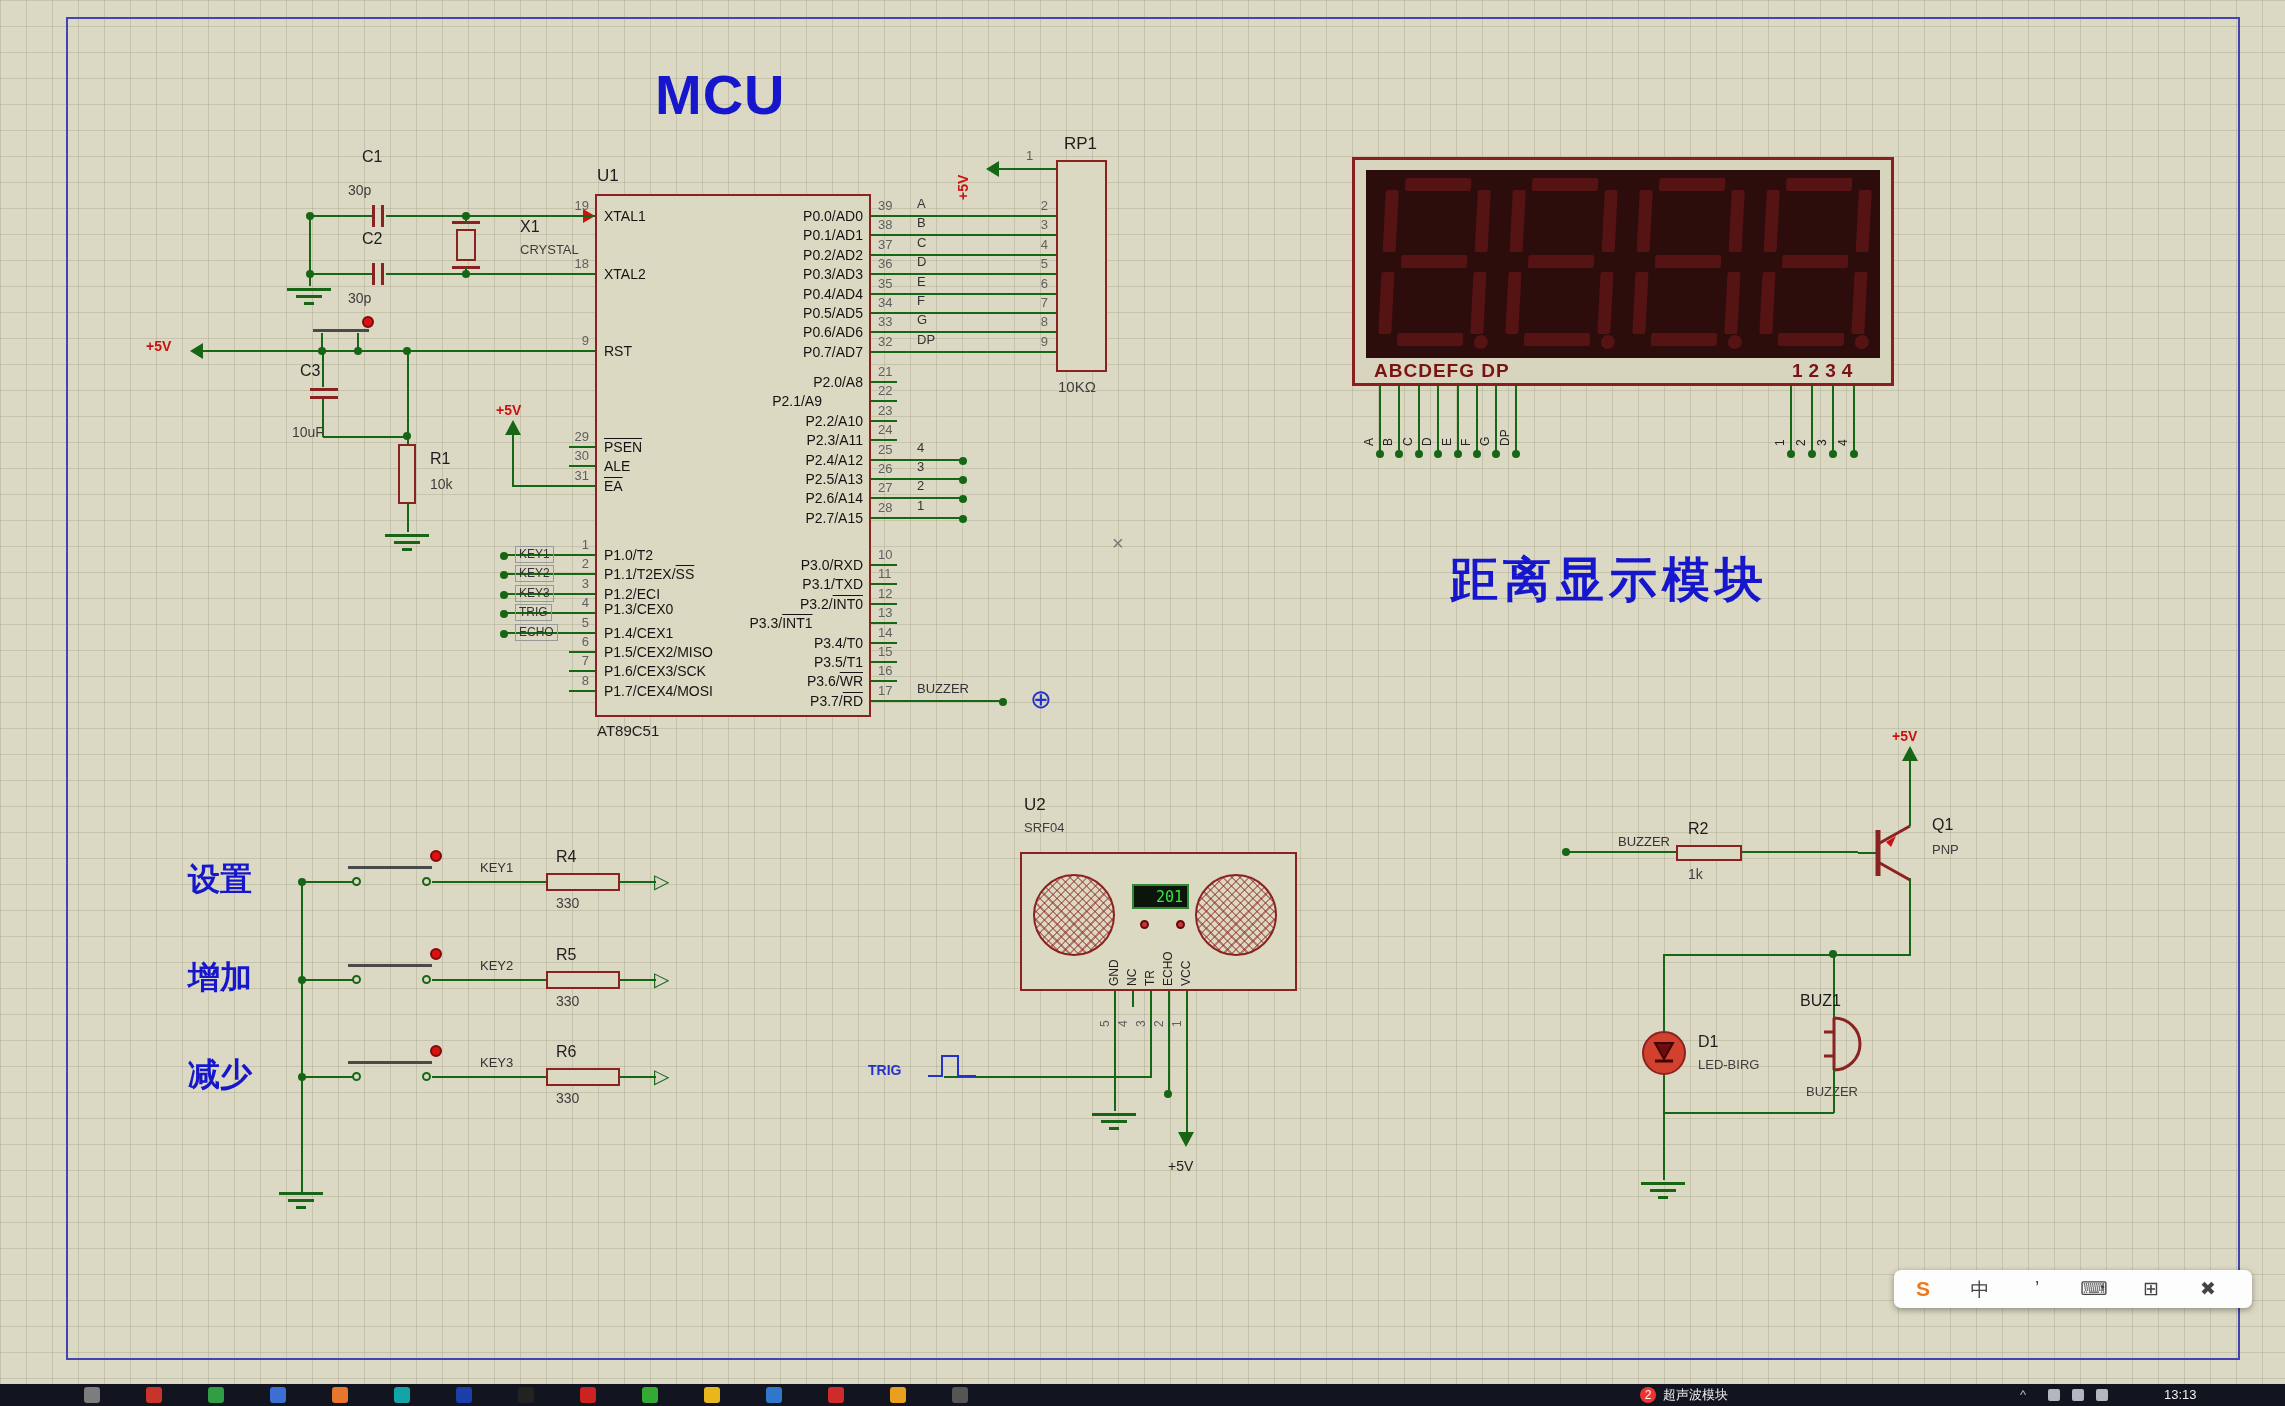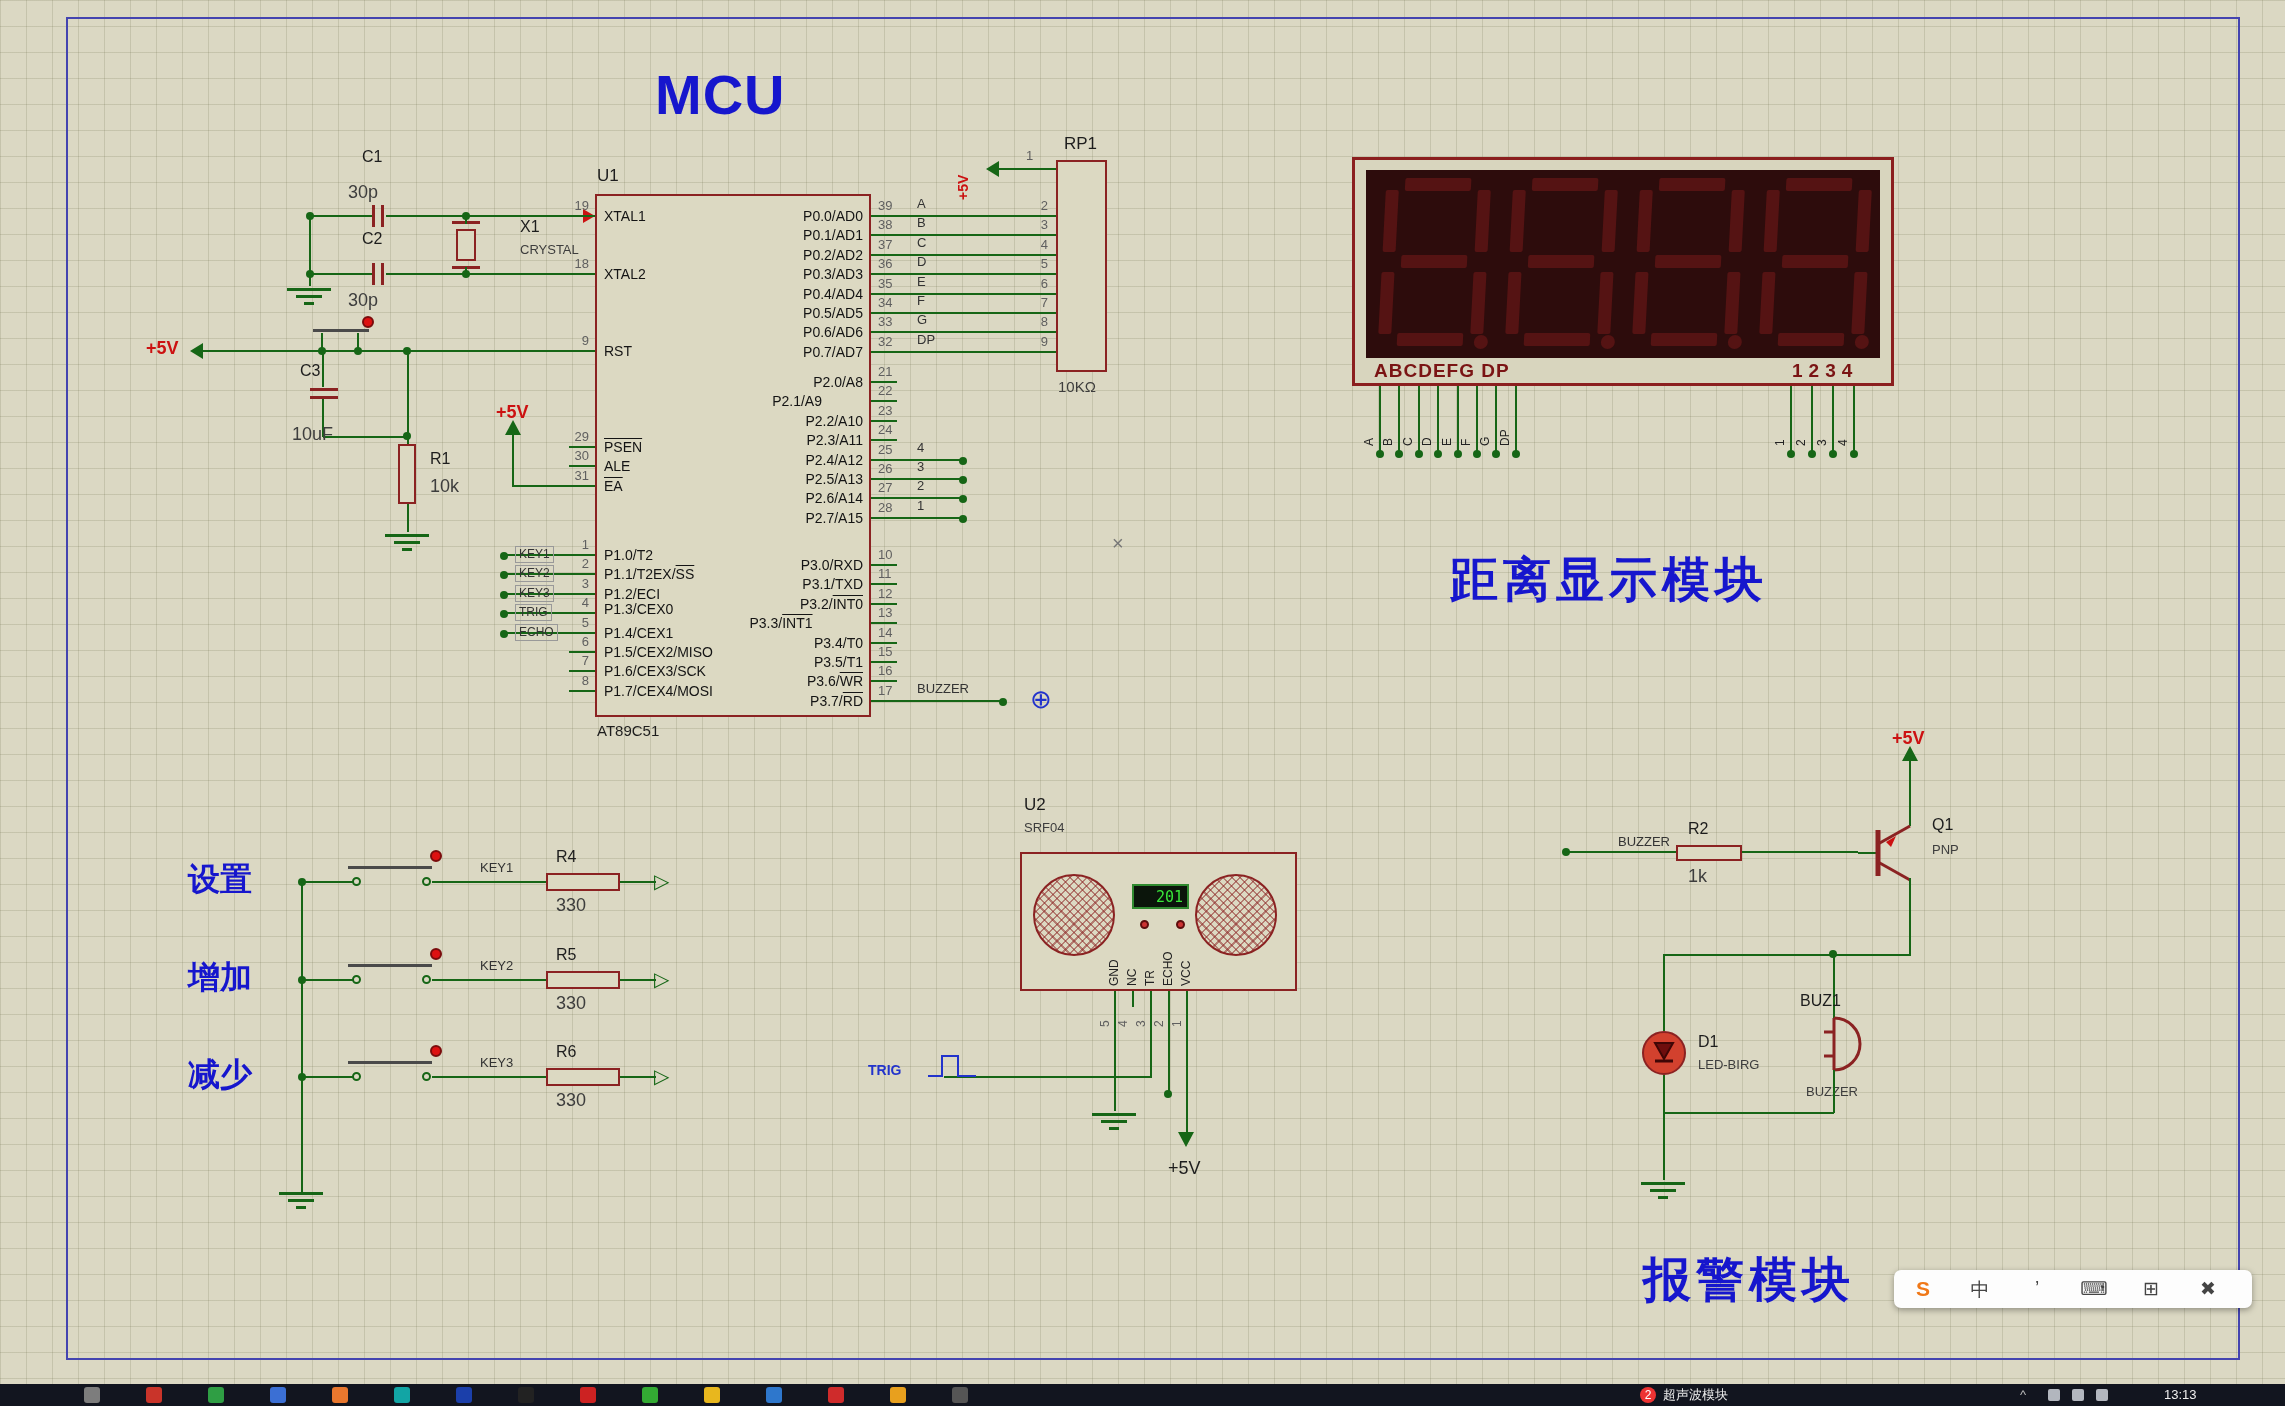--- a/index.html
+++ b/index.html
@@ -14,21 +14,21 @@
   .rdot{position:absolute;width:12px;height:12px;border-radius:50%;background:#d11;border:2px solid #7a0c0c}
   .comp{position:absolute;border:2px solid #8b2222;background:#dcd9c2}
   .chipbody{position:absolute;border:2px solid #8b2222;background:#dcd9c2}
   .vplate{position:absolute;width:3px;height:22px;background:#8b2222}
   .hplate{position:absolute;width:28px;height:3px;background:#8b2222}
   .pnum{position:absolute;color:#5f5f5f;font-size:13px;white-space:nowrap}
   .plbl{position:absolute;color:#141414;font-size:14px;white-space:nowrap}
   .netlbl{position:absolute;color:#333;font-size:13px;white-space:nowrap}
   .netbox{position:absolute;color:#333;font-size:12px;border:1px solid #999;padding:0 3px;line-height:15px}
   .ref{position:absolute;color:#1d1d1d;font-size:16px;white-space:nowrap}
-  .val{position:absolute;color:#3d3d3d;font-size:18px;white-space:nowrap}
+  .val{position:absolute;color:#3d3d3d;font-size:14px;white-space:nowrap}
   .red{color:#cc1111}
   .title{position:absolute;color:#1616cd;font-weight:bold;font-size:48px;letter-spacing:5px;white-space:nowrap}
   .cnlbl{position:absolute;color:#1616cd;font-weight:bold;font-size:32px;white-space:nowrap}
   .ol{text-decoration:overline}
   .gnd{position:absolute;width:44px}
   .gnd i{display:block;height:3px;background:#166616;margin:0 auto 4px}
   .gnd i:nth-child(1){width:44px}.gnd i:nth-child(2){width:26px}.gnd i:nth-child(3){width:10px}
   .arrL{position:absolute;width:0;height:0;border-right:13px solid #166616;border-top:8px solid transparent;border-bottom:8px solid transparent}
   .arrR{position:absolute;width:0;height:0;border-left:12px solid #cc1111;border-top:7px solid transparent;border-bottom:7px solid transparent}
   .arrU{position:absolute;width:0;height:0;border-bottom:15px solid #166616;border-left:8px solid transparent;border-right:8px solid transparent}
@@ -234,21 +234,20 @@
   <div class="ref" style="left:1698px;top:1033px">D1</div>
   <div class="val" style="left:1698px;top:1057px;font-size:13px">LED-BIRG</div>
   <div class="wv" style="left:1663px;top:1075px;height:39px"></div>
   <div class="wh" style="left:1663px;top:1112px;width:171px"></div>
   <div class="wv" style="left:1663px;top:1112px;height:68px"></div>
   <div class="gnd" style="left:1641px;top:1182px">
       <i></i>
       <i></i>
       <i></i>
     </div>
-  <div class="title" style="left:1643px;top:1248px">报警模块</div>
 
   <div id="taskbar">
     <div class="badge" style="left:1640px;top:3px">2</div>
     <div class="tbtxt" style="left:1663px">超声波模块</div>
     <div class="tbtxt" style="left:2020px;color:#bbb">^</div>
     <div class="trayicon" style="left:2048px"></div>
     <div class="trayicon" style="left:2072px"></div>
     <div class="trayicon" style="left:2096px"></div>
     <div class="tbtxt" style="left:2164px">13:13</div>
   <div class="appicon" style="left: 84px; background: rgb(125, 125, 125);"></div>

